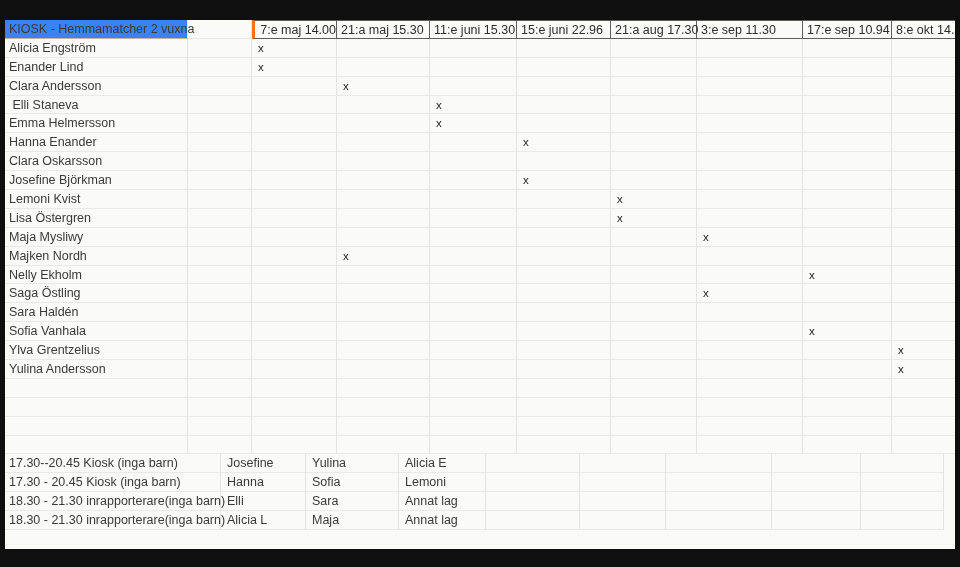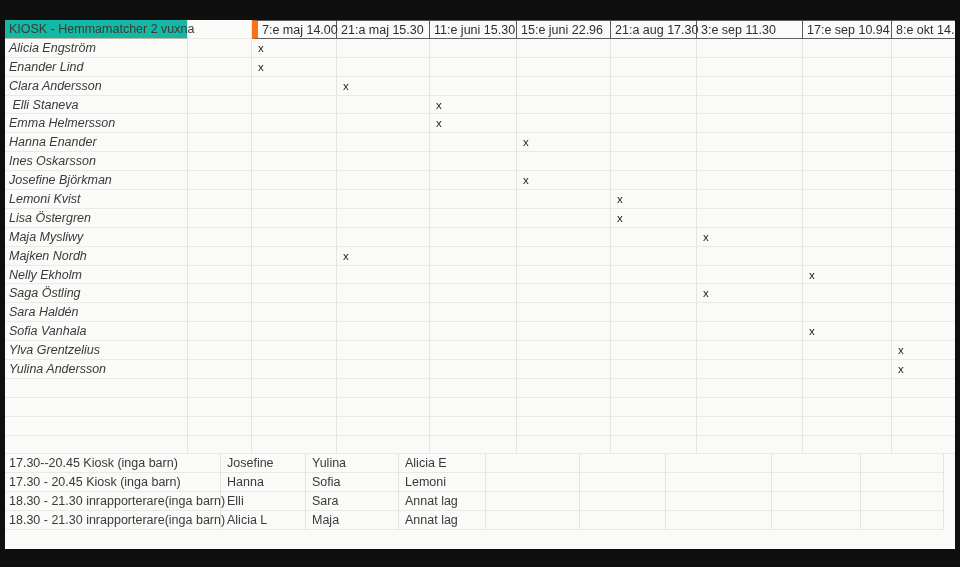--- a/index.html
+++ b/index.html
@@ -9,25 +9,25 @@
   .row{display:flex;height:18.893px;}
   .c{box-sizing:border-box;height:100%;flex:0 0 auto;
      border-right:1px solid #e4e4e1;border-bottom:1px solid #e9e9e6;
      font-size:12.5px;line-height:17px;color:#3a3a3a;white-space:pre;overflow:visible;
      padding:1px 0 0 4px;}
   
   .w-name{width:183px}.w-gap{width:64px}.w-label{width:216px}
   .w-c0{width:85px}.w-c1{width:93px}.w-c2{width:87px}.w-c3{width:94px}
   .w-c4{width:86px}.w-c5{width:106px}.w-c6{width:89px}.w-c7{width:83px}
   .hd{border:1px solid #5d5d5d;border-left:none;color:#2e2e2e;}
-  .hd-first{border-left:6px solid #f97316;}
-  .yl{background:#14b8a6;border-bottom:1px solid #b9b9a4;color:#3c3c2e;}
+  .hd-first{border-left:3px solid #f97316;text-align:right;}
+  .yl{background:#3b82f6;border-bottom:1px solid #b9b9a4;color:#3c3c2e;}
   .mark{font-size:11.5px;color:#242424;padding-left:6px;line-height:16px;}
   .val{padding-left:6px;}
-  .name{padding-left:4px;font-style:italic;}
+  .name{padding-left:4px;}
 </style>
 </head>
 <body>
 
 <div class="stage">
   <div class="sheet">
 
     <div class="row">
       <div class="c w-name yl">KIOSK - Hemmamatcher 2 vuxna</div>
       <div class="c w-gap"></div>
@@ -115,21 +115,21 @@
           <div class="c w-c1 mark"></div>
           <div class="c w-c2 mark"></div>
           <div class="c w-c3 mark">x</div>
           <div class="c w-c4 mark"></div>
           <div class="c w-c5 mark"></div>
           <div class="c w-c6 mark"></div>
           <div class="c w-c7 mark"></div>
         </div>
 
         <div class="row">
-          <div class="c w-name name">Ines Oskarsson</div>
+          <div class="c w-name name">Clara Oskarsson</div>
           <div class="c w-gap"></div>
           <div class="c w-c0 mark"></div>
           <div class="c w-c1 mark"></div>
           <div class="c w-c2 mark"></div>
           <div class="c w-c3 mark"></div>
           <div class="c w-c4 mark"></div>
           <div class="c w-c5 mark"></div>
           <div class="c w-c6 mark"></div>
           <div class="c w-c7 mark"></div>
         </div>

